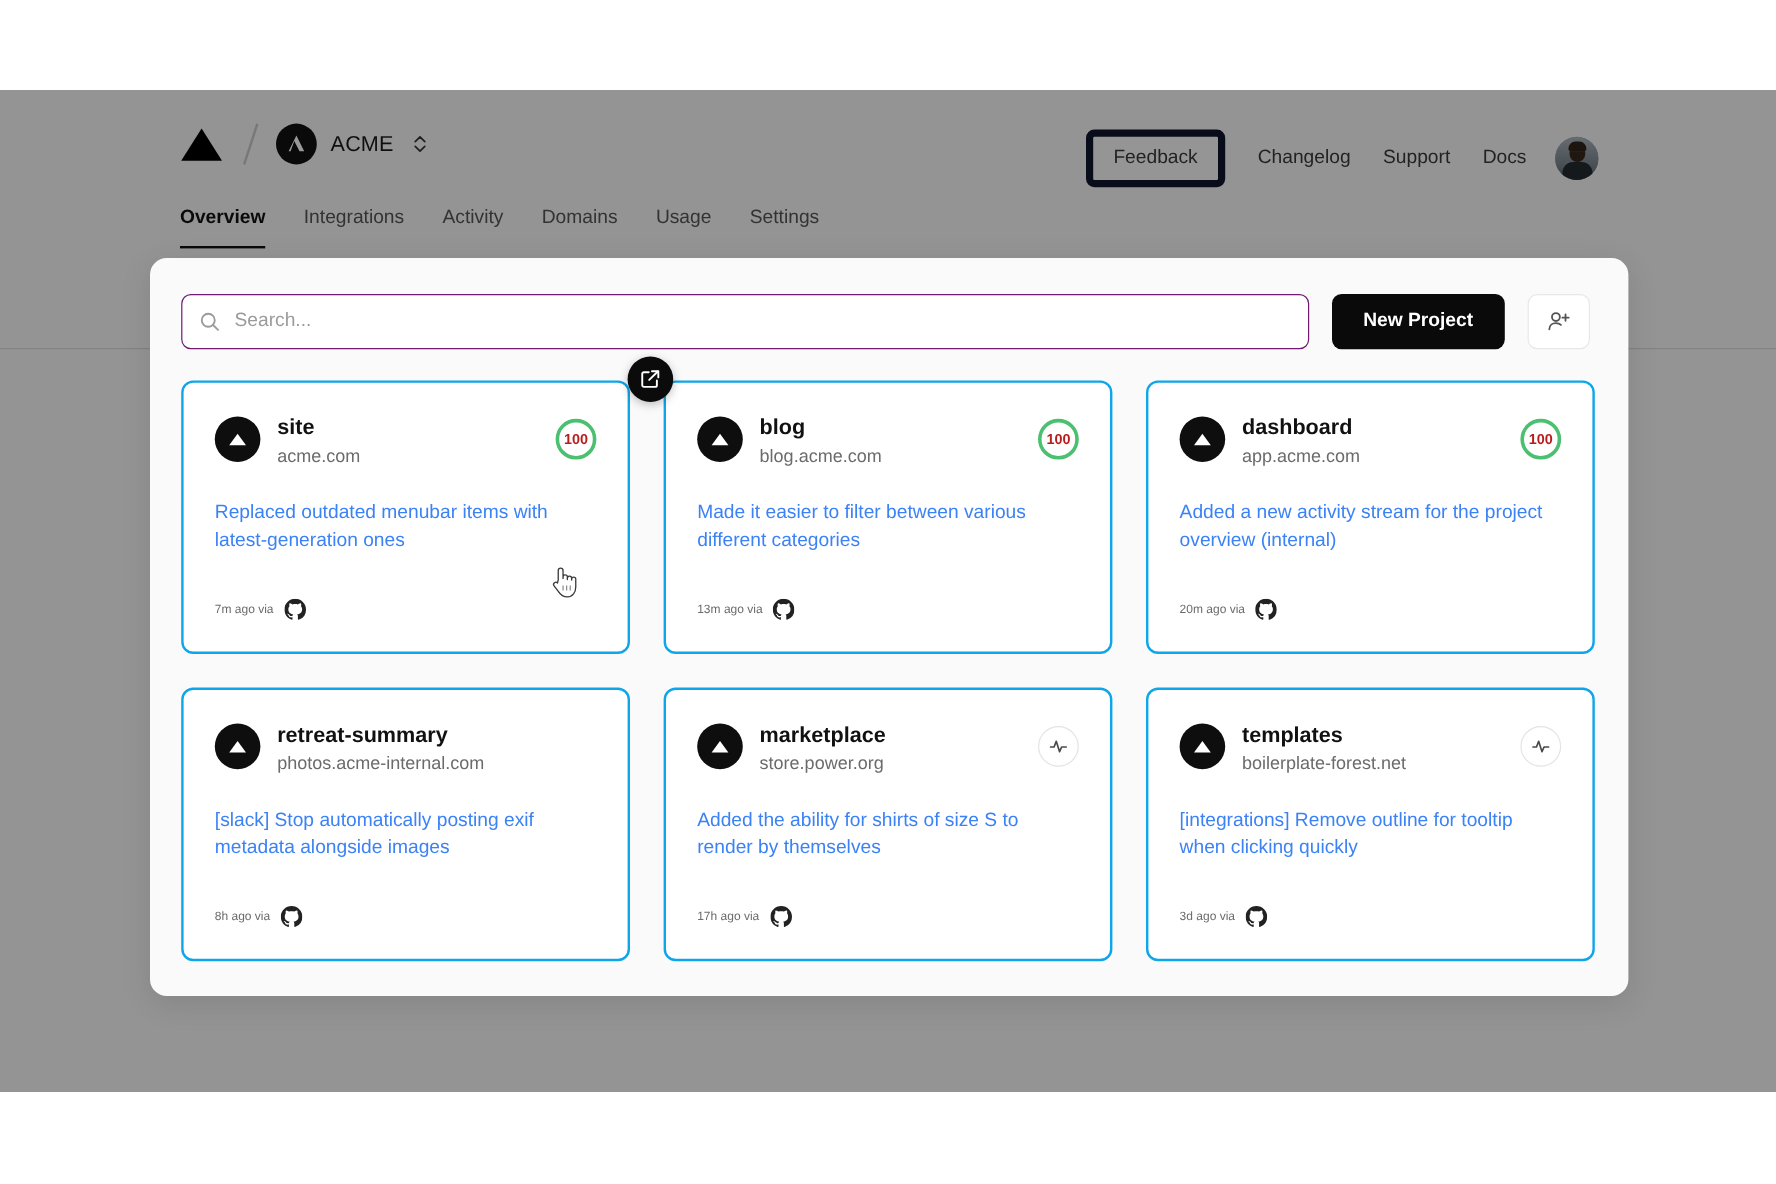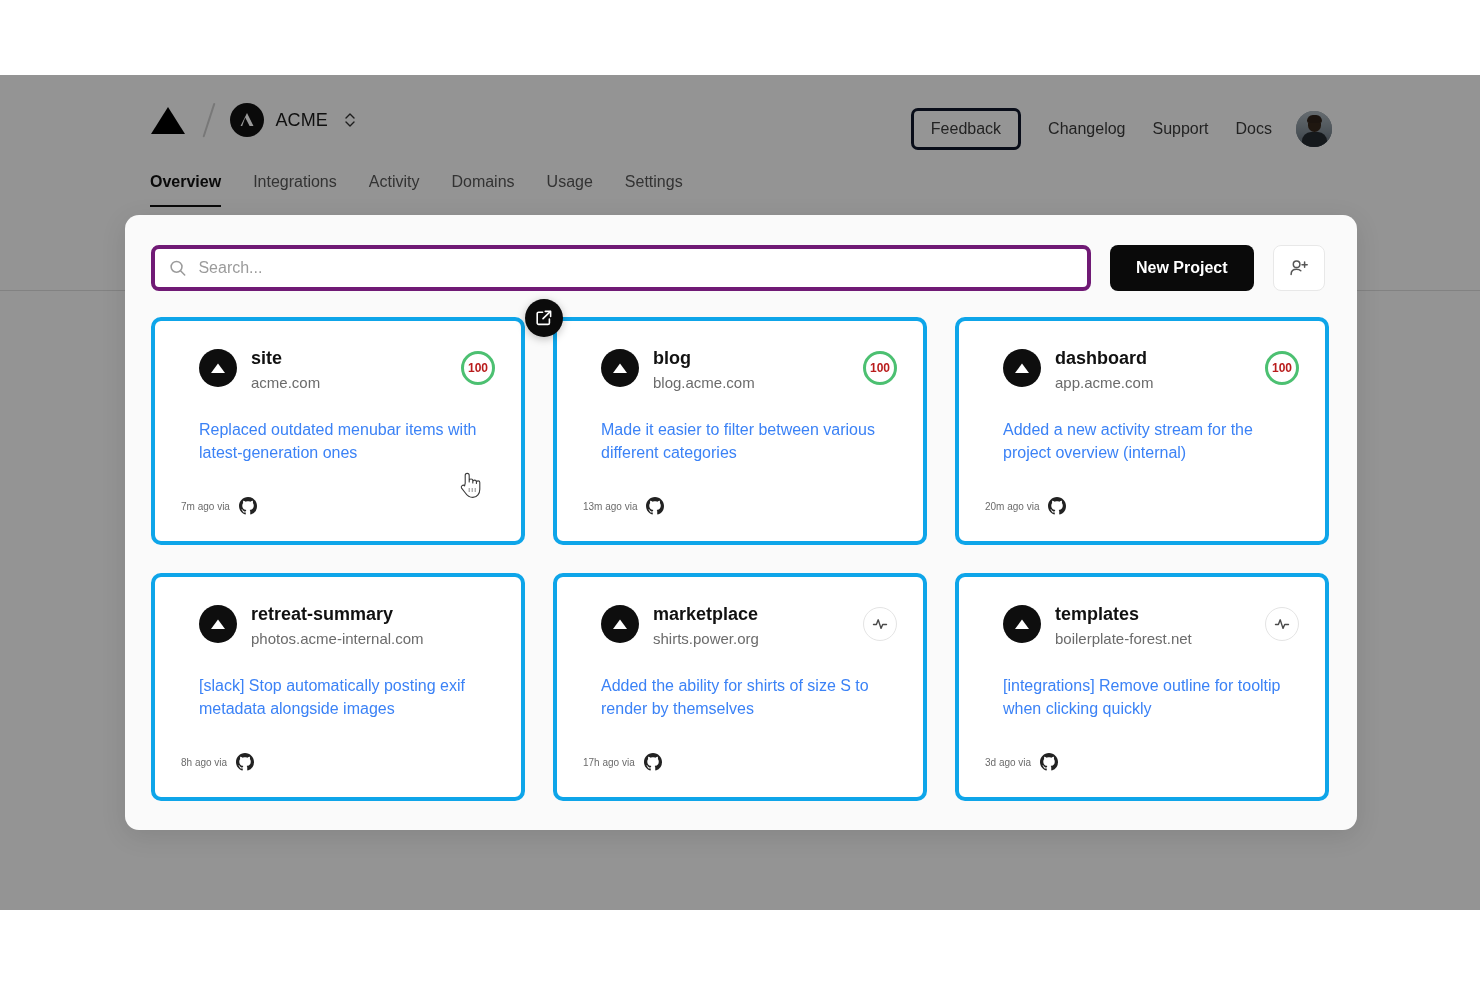--- a/index.html
+++ b/index.html
@@ -45,21 +45,21 @@
   .team-name {
     font-size: 18px; color: #1a1a1a; letter-spacing: .1px;
   }
   .chevron-updown { width: 12px; height: 20px; margin-left: 4px; }
 
   .headnav {
     position: absolute; right: 148px; top: 33px;
     display: flex; align-items: center; gap: 0px;
   }
   .feedback-btn {
-    border: 3px solid #0f172a; border-radius: 7px;
+    border: 6px solid #0f172a; border-radius: 7px;
     padding: 9px 17px; font-size: 16px; color: #3a3a3a;
     background: rgba(255,255,255,0.25);
   }
   .headlink {
     font-size: 16px; color: #3a3a3a; margin-left: 27px;
   }
   .user-avatar {
     width: 36px; height: 36px; border-radius: 50%; margin-left: 24px;
     overflow: hidden; position: relative;
     background: linear-gradient(165deg,#9aa5ad 0%,#76828b 45%,#4e5a63 100%);
@@ -97,21 +97,21 @@
     box-shadow: 0 6px 26px rgba(0,0,0,0.10);
     overflow: hidden;
   }
 
   .toolbar {
     position: absolute; left: 26px; top: 30px;
     display: flex; align-items: center; gap: 19px;
   }
   .searchbox {
     width: 940px; height: 46px; background: #fff;
-    border: 4px solid #701a75; border-radius: 8px;
+    border: 1px solid #701a75; border-radius: 8px;
     display: flex; align-items: center; padding: 0 14px; gap: 12px;
   }
   .search-input {
     border: none; outline: none; background: transparent;
     font-size: 16px; color: #333; width: 100%;
     font-family: "Liberation Sans", sans-serif;
   }
   .search-input::placeholder { color: #9b9b9b; }
   .new-project-btn {
     height: 46px; padding: 16px 26px; background: #0a0a0a; color: #fff;
@@ -126,22 +126,22 @@
   }
 
   
   .grid {
     position: absolute; left: 26px; top: 102px;
     display: grid; grid-template-columns: repeat(3, 374px);
     gap: 28px 28px;
   }
   .card {
     position: relative; width: 374px; height: 228px;
-    background: #fff; border: 4px solid #0ea5e9; border-radius: 10px;
-    padding: 26px 26px 0 44px;
+    background: #fff; border: 2px solid #0ea5e9; border-radius: 10px;
+    padding: 26px 26px 0 26px;
   }
   .card-head { display: flex; align-items: flex-start; }
   .proj-avatar {
     width: 38px; height: 38px; border-radius: 50%; background: #0e0e0e;
     display: flex; align-items: center; justify-content: center; flex: 0 0 auto;
     margin-top: 2px;
   }
   .proj-meta { margin-left: 14px; flex: 1 1 auto; min-width: 0; }
   .proj-name { font-size: 18px; font-weight: bold; color: #111; line-height: 1.25; }
   .proj-domain { font-size: 15px; color: #6b6b6b; margin-top: 3px; line-height: 1.3; }
@@ -361,21 +361,21 @@
 
       <div class="card">
         <div class="card-head">
           <span class="proj-avatar">
             <svg width="20" height="18" viewBox="0 0 20 18">
                 <polygon points="10,4.5 17,14 3,14" fill="#fff"></polygon>
               </svg>
           </span>
           <span class="proj-meta">
             <div class="proj-name">marketplace</div>
-            <div class="proj-domain">shirts.power.org</div>
+            <div class="proj-domain">store.power.org</div>
           </span>
           <span class="badge-slot">
             <span class="pulse-ring">
               <svg width="20" height="20" viewBox="0 0 20 20">
                 <polyline points="3.5,10.5 6.4,10.5 8.2,5.8 11,14.4 12.7,10.5 16.5,10.5" fill="none" stroke="#4a4a4a" stroke-width="1.4" stroke-linecap="round" stroke-linejoin="round"></polyline>
               </svg>
             </span>
           </span>
         </div>
         <div class="card-msg">Added the ability for shirts of size S to render by themselves</div>

